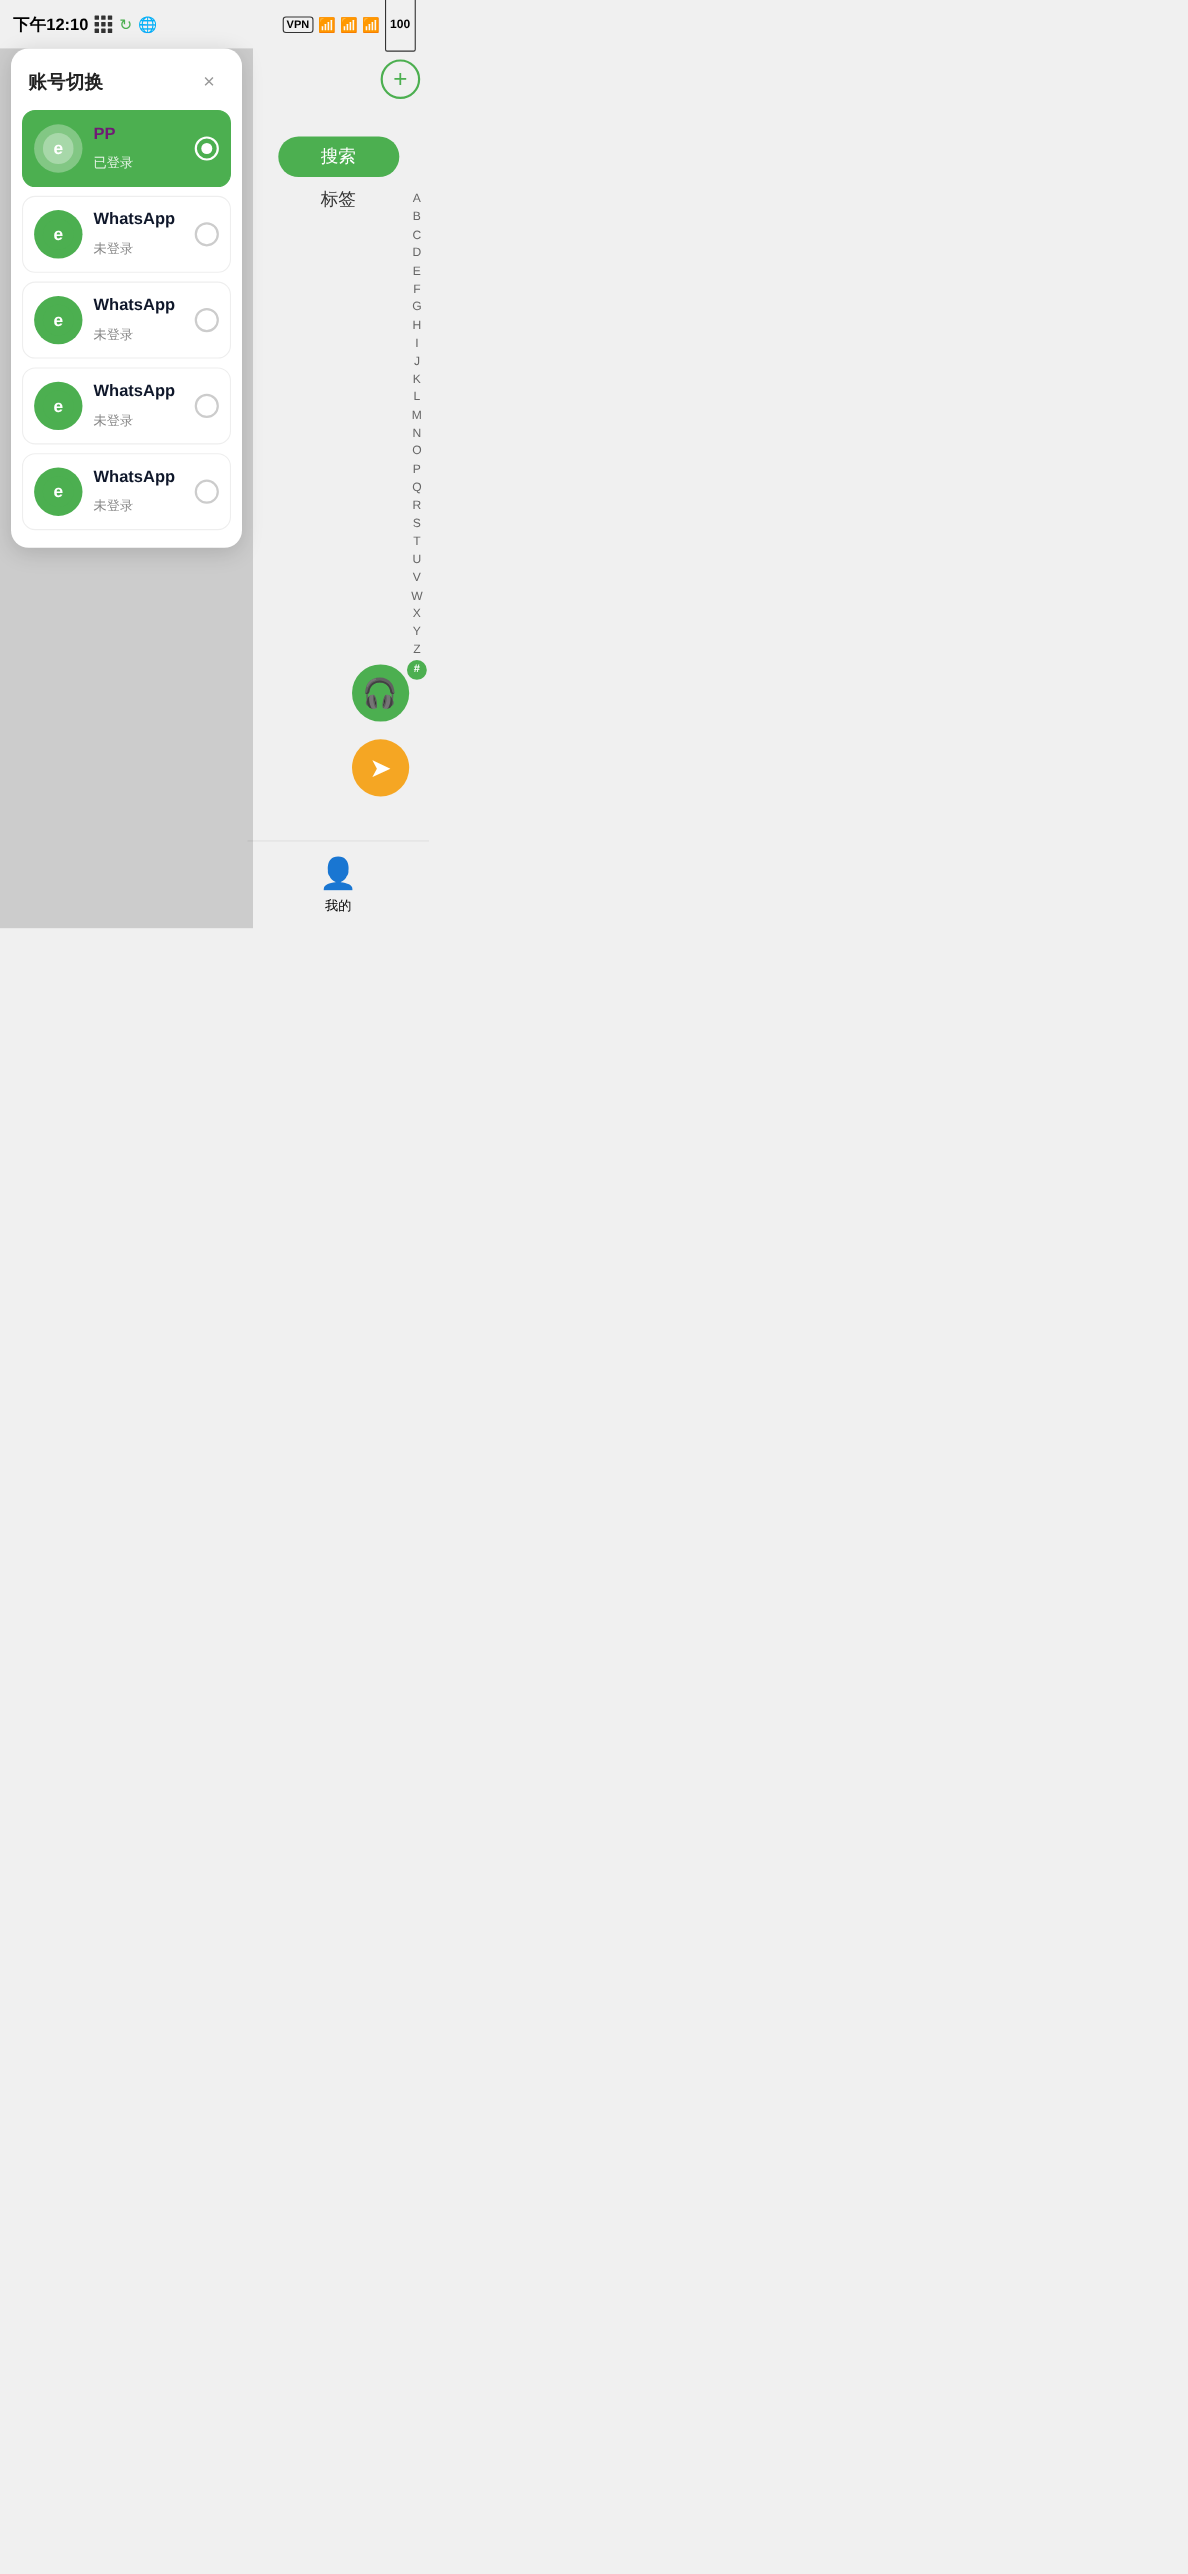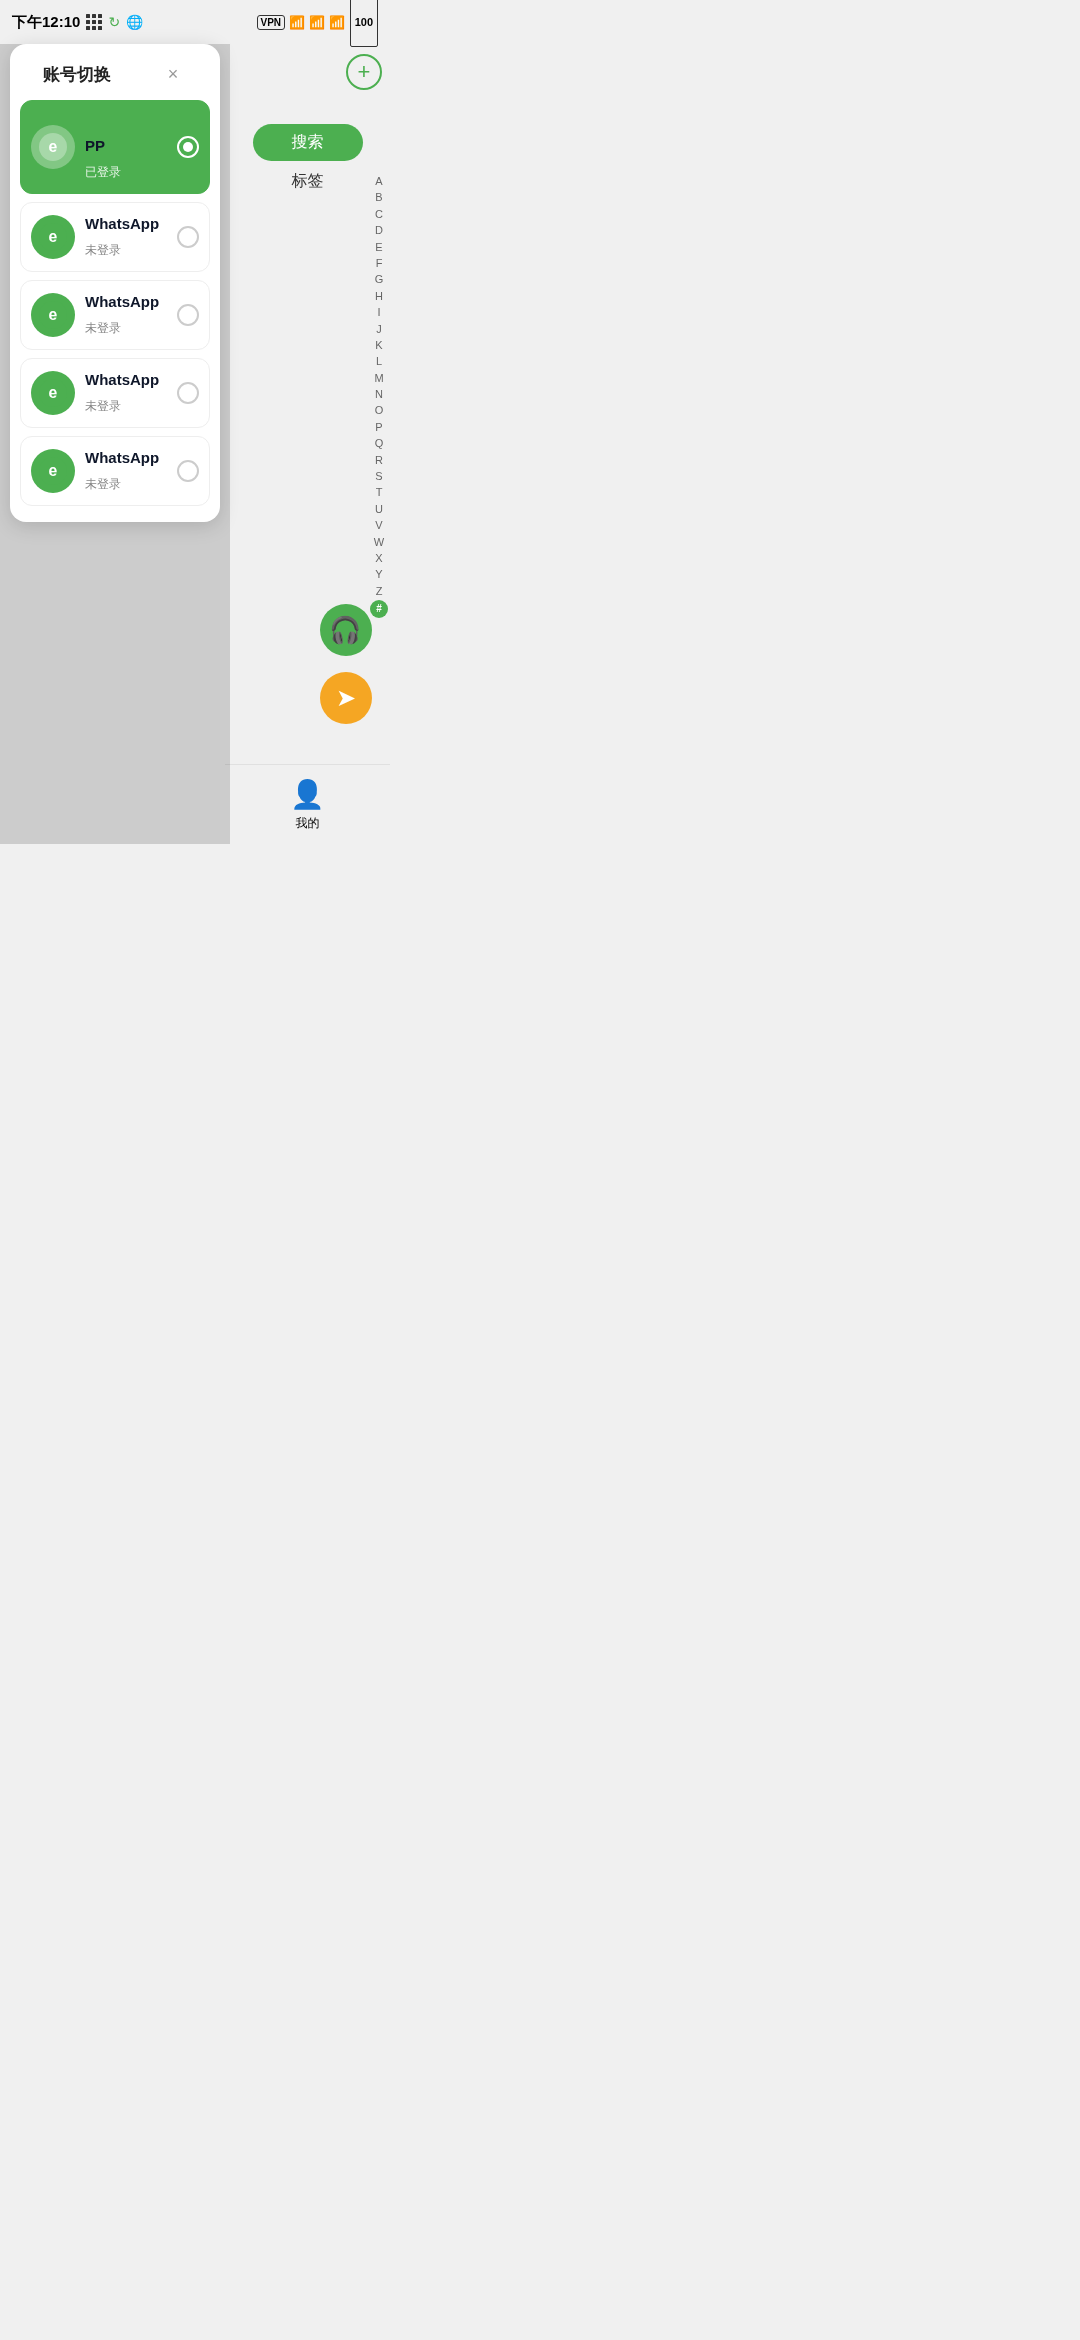--- a/index.html
+++ b/index.html
@@ -199,21 +199,21 @@
       border-radius: 16px;
       z-index: 20;
       padding-bottom: 16px;
       box-shadow: 0 4px 20px rgba(0,0,0,0.15);
     }
 
     .dialog-header {
       display: flex;
       align-items: center;
       justify-content: space-between;
-      padding: 16px 33px 12px;
+      padding: 16px 16px 12px;
     }
 
     .dialog-title {
       font-size: 17px;
       font-weight: 600;
       color: #222;
     }
 
     .close-btn {
       width: 28px; height: 28px;
@@ -261,22 +261,21 @@
     .account-info {
       flex: 1;
     }
 
     .account-name {
       font-size: 15px;
       font-weight: 600;
       color: #0f172a;
     }
     .account-item.active .account-name {
-      color: #0f172a;
-      margin-top: 24px;
+      color: #701a75;
     }
 
     .account-status {
       font-size: 12px;
       color: #888;
       margin-top: 10px;
     }
     .account-item.active .account-status {
       color: rgba(255,255,255,0.85);
     }

